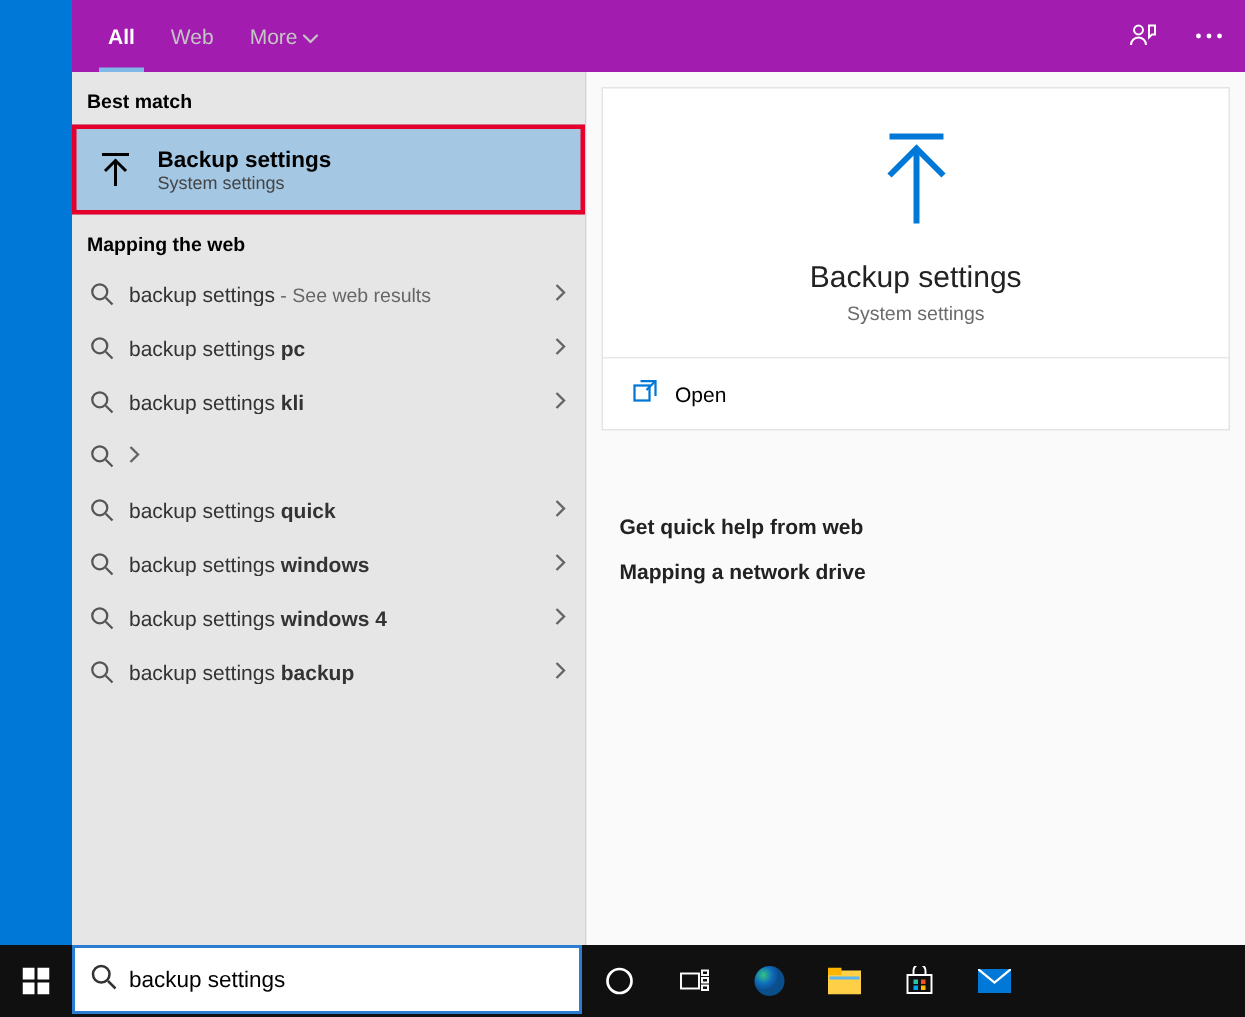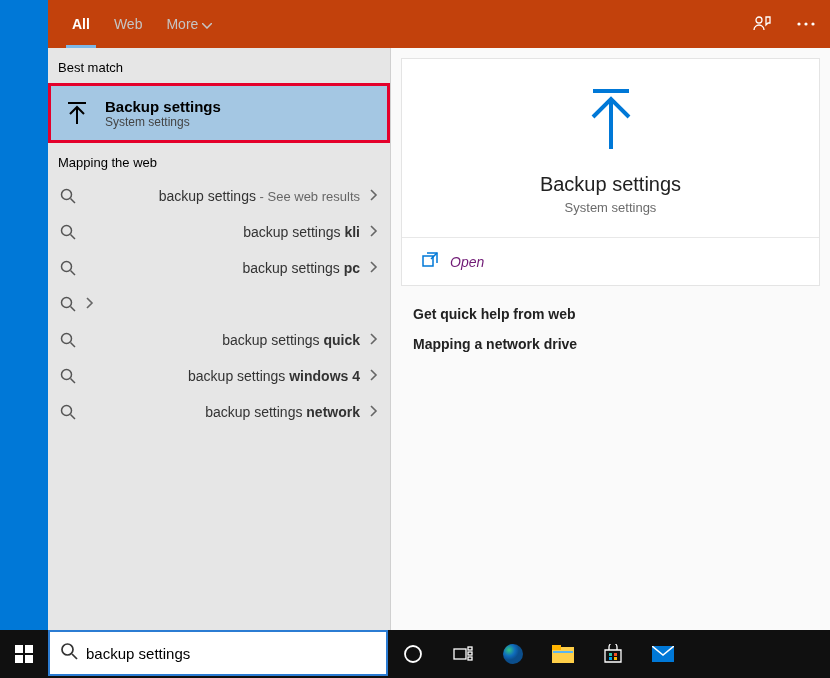--- a/index.html
+++ b/index.html
@@ -2,55 +2,55 @@
 <html><head>
   <meta charset="utf-8">
   <style>
     * { margin: 0; padding: 0; box-sizing: border-box; font-family: "Segoe UI", Tahoma, sans-serif; }
     body { width: 830px; height: 678px; overflow: hidden; background: #fff; position: relative; }
     
     .left-strip { position: absolute; left: 0; top: 0; width: 48px; height: 630px; background: #0078d7; }
     
     .search-panel { position: absolute; left: 48px; top: 0; width: 782px; height: 630px; background: #fff; }
     
-    .tabs-bar { height: 48px; background: #c2410c; display: flex; align-items: center; padding: 0 12px; color: #fff; position: relative; }
+    .tabs-bar { height: 48px; background: #a21caf; display: flex; align-items: center; padding: 0 12px; color: #fff; position: relative; }
     .tab { padding: 0 12px; height: 48px; display: flex; align-items: center; font-size: 14px; color: #c5c5c5; cursor: pointer; position: relative; }
     .tab.active { color: #fff; font-weight: 600; }
     .tab.active::after { content: ""; position: absolute; left: 6px; right: 6px; bottom: 0; height: 3px; background: #7db8e8; }
     .tab-chevron { margin-left: 4px; }
     .tabs-right { position: absolute; right: 8px; top: 0; height: 48px; display: flex; align-items: center; gap: 12px; }
     .tabs-right-btn { width: 32px; height: 32px; display: flex; align-items: center; justify-content: center; color: #fff; cursor: pointer; }
     
     .results-body { display: flex; height: 582px; }
     
     .results-left { width: 343px; background: #e6e6e6; border-right: 1px solid #d0d0d0; }
-    .section-hdr { font-size: 13px; font-weight: 400; padding: 12px 10px 8px 10px; color: #000; }
+    .section-hdr { font-size: 13px; font-weight: 700; padding: 12px 10px 8px 10px; color: #000; }
     
     .best-row { display: flex; align-items: center; height: 60px; background: #a4c7e3; padding: 0 10px; gap: 12px; border: 3px solid #e4002b; }
     .best-icon { width: 32px; height: 32px; display: flex; align-items: center; justify-content: center; }
     .best-txt-title { font-size: 15px; font-weight: 600; color: #000; }
     .best-txt-sub { font-size: 12px; color: #444; }
     
     .web-row { display: flex; align-items: center; height: 36px; padding: 0 12px; gap: 10px; cursor: pointer; }
-    .web-row-text { flex: 1; font-size: 14px; color: #333; white-space: nowrap; overflow: hidden; text-overflow: ellipsis; text-align: right; }
+    .web-row-text { flex: 1; font-size: 14px; color: #333; white-space: nowrap; overflow: hidden; text-overflow: ellipsis; }
     .web-row-text .bold { font-weight: 600; }
     .web-row-suffix { font-size: 13px; color: #666; }
     .web-row-chevron { color: #666; font-size: 14px; }
     .search-glyph { width: 16px; height: 16px; flex-shrink: 0; }
     
     .details-right { flex: 1; background: #fafafa; padding: 0; }
     .detail-card { margin: 10px 10px 0 10px; background: #fff; border: 1px solid #e4e4e4; }
     .detail-hero { display: flex; flex-direction: column; align-items: center; padding: 28px 20px 22px 20px; border-bottom: 1px solid #e8e8e8; }
     .detail-hero-icon { margin-bottom: 18px; }
     .detail-title { font-size: 20px; color: #222; margin-bottom: 4px; }
     .detail-sub { font-size: 13px; color: #6b6b6b; }
-    .detail-action { display: flex; align-items: center; gap: 12px; padding: 14px 20px; font-size: 14px; color: #701a75; cursor: pointer; font-style: italic; }
+    .detail-action { display: flex; align-items: center; gap: 12px; padding: 14px 20px; font-size: 14px; color: #000000; cursor: pointer; }
     .open-icon { color: #0078d7; }
     .quick-help { padding: 20px 22px 8px 22px; }
-    .quick-help-hdr { font-size: 14px; font-weight: 600; color: #222; margin-bottom: 14px; }
+    .quick-help-hdr { font-size: 14px; font-weight: 600; color: #222; margin-bottom: 14px; margin-top: 36px; }
     .quick-help-item { font-size: 14px; color: #222; cursor: pointer; font-weight: bold; }
     
     .taskbar { position: absolute; left: 0; bottom: 0; width: 830px; height: 48px; background: #101010; display: flex; align-items: center; }
     .start-btn { width: 48px; height: 48px; display: flex; align-items: center; justify-content: center; color: #fff; cursor: pointer; }
     .search-box { width: 340px; height: 46px; background: #fff; border: 2px solid #2b7cd3; display: flex; align-items: center; padding: 0 10px; gap: 8px; margin-top:-2px;}
     .search-box input { flex: 1; border: none; outline: none; font-size: 15px; height: 100%; background: transparent; }
     .taskbar-icons { display: flex; align-items: center; height: 48px; }
     .taskbar-icon { width: 50px; height: 48px; display: flex; align-items: center; justify-content: center; cursor: pointer; }
   </style>
 </head>
@@ -121,70 +121,80 @@
             <span class="web-row-text">backup settings<span class="web-row-suffix"> - See web results</span></span>
             <span class="web-row-chevron"><svg width="8" height="12" viewBox="0 0 8 12">
                 <path d="M1 1 L6 6 L1 11" stroke="#666" stroke-width="1.6" fill="none"></path>
               </svg></span>
           </div>
           <div class="web-row">
             <span class="search-glyph"><svg width="16" height="16" viewBox="0 0 16 16" fill="none" stroke="#555" stroke-width="1.5">
                 <circle cx="6.5" cy="6.5" r="5"></circle>
                 <line x1="10.5" y1="10.5" x2="15" y2="15"></line>
               </svg></span>
+            <span class="web-row-text">backup settings <span class="bold">pc</span></span>
+            <span class="web-row-chevron"><svg width="8" height="12" viewBox="0 0 8 12">
+                <path d="M1 1 L6 6 L1 11" stroke="#666" stroke-width="1.6" fill="none"></path>
+              </svg></span>
+          </div>
+          <div class="web-row">
+            <span class="search-glyph"><svg width="16" height="16" viewBox="0 0 16 16" fill="none" stroke="#555" stroke-width="1.5">
+                <circle cx="6.5" cy="6.5" r="5"></circle>
+                <line x1="10.5" y1="10.5" x2="15" y2="15"></line>
+              </svg></span>
             <span class="web-row-text">backup settings <span class="bold">kli</span></span>
             <span class="web-row-chevron"><svg width="8" height="12" viewBox="0 0 8 12">
                 <path d="M1 1 L6 6 L1 11" stroke="#666" stroke-width="1.6" fill="none"></path>
               </svg></span>
           </div>
           <div class="web-row">
             <span class="search-glyph"><svg width="16" height="16" viewBox="0 0 16 16" fill="none" stroke="#555" stroke-width="1.5">
                 <circle cx="6.5" cy="6.5" r="5"></circle>
                 <line x1="10.5" y1="10.5" x2="15" y2="15"></line>
               </svg></span>
-            <span class="web-row-text">backup settings <span class="bold">pc</span></span>
-            <span class="web-row-chevron"><svg width="8" height="12" viewBox="0 0 8 12">
-                <path d="M1 1 L6 6 L1 11" stroke="#666" stroke-width="1.6" fill="none"></path>
-              </svg></span>
-          </div>
-          <div class="web-row">
-            <span class="search-glyph"><svg width="16" height="16" viewBox="0 0 16 16" fill="none" stroke="#555" stroke-width="1.5">
-                <circle cx="6.5" cy="6.5" r="5"></circle>
-                <line x1="10.5" y1="10.5" x2="15" y2="15"></line>
-              </svg></span>
             <span class="web-row-chevron"><svg width="8" height="12" viewBox="0 0 8 12">
                 <path d="M1 1 L6 6 L1 11" stroke="#666" stroke-width="1.6" fill="none"></path>
               </svg></span>
           </div>
           <div class="web-row">
             <span class="search-glyph"><svg width="16" height="16" viewBox="0 0 16 16" fill="none" stroke="#555" stroke-width="1.5">
                 <circle cx="6.5" cy="6.5" r="5"></circle>
                 <line x1="10.5" y1="10.5" x2="15" y2="15"></line>
               </svg></span>
             <span class="web-row-text">backup settings <span class="bold">quick</span></span>
             <span class="web-row-chevron"><svg width="8" height="12" viewBox="0 0 8 12">
                 <path d="M1 1 L6 6 L1 11" stroke="#666" stroke-width="1.6" fill="none"></path>
               </svg></span>
           </div>
           <div class="web-row">
             <span class="search-glyph"><svg width="16" height="16" viewBox="0 0 16 16" fill="none" stroke="#555" stroke-width="1.5">
                 <circle cx="6.5" cy="6.5" r="5"></circle>
                 <line x1="10.5" y1="10.5" x2="15" y2="15"></line>
               </svg></span>
+            <span class="web-row-text">backup settings <span class="bold">windows</span></span>
+            <span class="web-row-chevron"><svg width="8" height="12" viewBox="0 0 8 12">
+                <path d="M1 1 L6 6 L1 11" stroke="#666" stroke-width="1.6" fill="none"></path>
+              </svg></span>
+          </div>
+          <div class="web-row">
+            <span class="search-glyph"><svg width="16" height="16" viewBox="0 0 16 16" fill="none" stroke="#555" stroke-width="1.5">
+                <circle cx="6.5" cy="6.5" r="5"></circle>
+                <line x1="10.5" y1="10.5" x2="15" y2="15"></line>
+              </svg></span>
             <span class="web-row-text">backup settings <span class="bold">windows 4</span></span>
             <span class="web-row-chevron"><svg width="8" height="12" viewBox="0 0 8 12">
                 <path d="M1 1 L6 6 L1 11" stroke="#666" stroke-width="1.6" fill="none"></path>
               </svg></span>
           </div>
           <div class="web-row">
             <span class="search-glyph"><svg width="16" height="16" viewBox="0 0 16 16" fill="none" stroke="#555" stroke-width="1.5">
                 <circle cx="6.5" cy="6.5" r="5"></circle>
                 <line x1="10.5" y1="10.5" x2="15" y2="15"></line>
               </svg></span>
-            <span class="web-row-text">backup settings <span class="bold">network</span></span>
+            <span class="web-row-text">backup settings <span class="bold">backup</span></span>
             <span class="web-row-chevron"><svg width="8" height="12" viewBox="0 0 8 12">
                 <path d="M1 1 L6 6 L1 11" stroke="#666" stroke-width="1.6" fill="none"></path>
               </svg></span>
           </div>
         </div>
     </div>
 
     <div class="details-right">
       <div class="detail-card">
         <div class="detail-hero">

